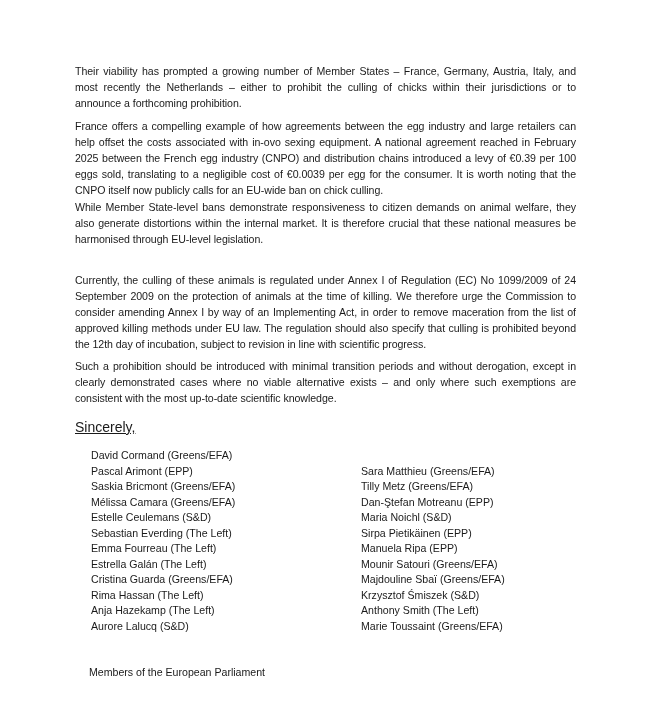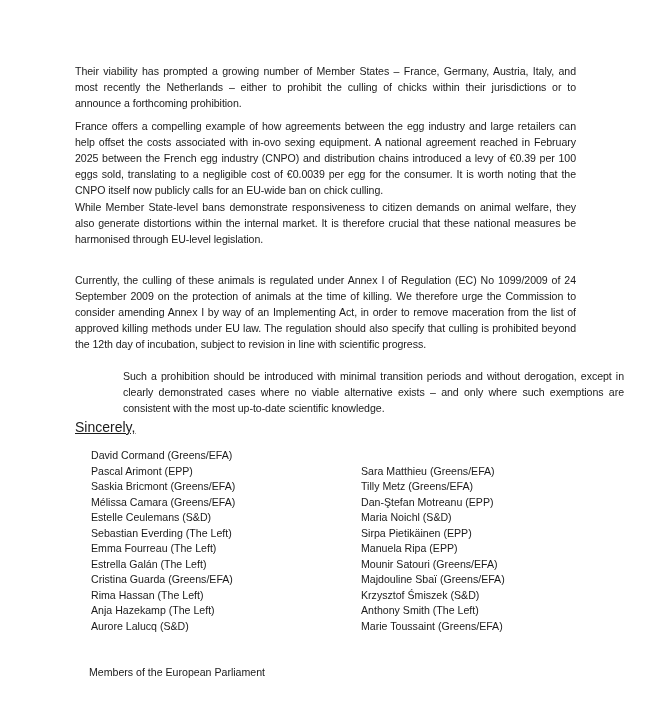--- a/index.html
+++ b/index.html
@@ -65,21 +65,21 @@
 <div class="page">
 
   <p class="para" style="top:64px;">Their viability has prompted a growing number of Member States – France, Germany, Austria, Italy, and most recently the Netherlands – either to prohibit the culling of chicks within their jurisdictions or to announce a forthcoming prohibition.</p>
 
   <p class="para" style="top:119px;">France offers a compelling example of how agreements between the egg industry and large retailers can help offset the costs associated with in-ovo sexing equipment. A national agreement reached in February 2025 between the French egg industry (CNPO) and distribution chains introduced a levy of €0.39 per 100 eggs sold, translating to a negligible cost of €0.0039 per egg for the consumer. It is worth noting that the CNPO itself now publicly calls for an EU-wide ban on chick culling.</p>
 
   <p class="para" style="top:200px;">While Member State-level bans demonstrate responsiveness to citizen demands on animal welfare, they also generate distortions within the internal market. It is therefore crucial that these national measures be harmonised through EU-level legislation.</p>
 
   <p class="para" style="top:273px;">Currently, the culling of these animals is regulated under Annex I of Regulation (EC) No 1099/2009 of 24 September 2009 on the protection of animals at the time of killing. We therefore urge the Commission to consider amending Annex I by way of an Implementing Act, in order to remove maceration from the list of approved killing methods under EU law. The regulation should also specify that culling is prohibited beyond the 12th day of incubation, subject to revision in line with scientific progress.</p>
 
-  <p class="para" style="top:369px;margin-left:48px;">Such a prohibition should be introduced with minimal transition periods and without derogation, except in clearly demonstrated cases where no viable alternative exists – and only where such exemptions are consistent with the most up-to-date scientific knowledge.</p>
+  <p class="para" style="top:359px;">Such a prohibition should be introduced with minimal transition periods and without derogation, except in clearly demonstrated cases where no viable alternative exists – and only where such exemptions are consistent with the most up-to-date scientific knowledge.</p>
 
   <p class="closing" style="top:420px;">Sincerely,</p>
 
   <ul class="sig-col" id="sig-left">
     <li>David Cormand (Greens/EFA)</li>
     <li>Pascal Arimont (EPP)</li>
     <li>Saskia Bricmont (Greens/EFA)</li>
     <li>Mélissa Camara (Greens/EFA)</li>
     <li>Estelle Ceulemans (S&amp;D)</li>
     <li>Sebastian Everding (The Left)</li>

